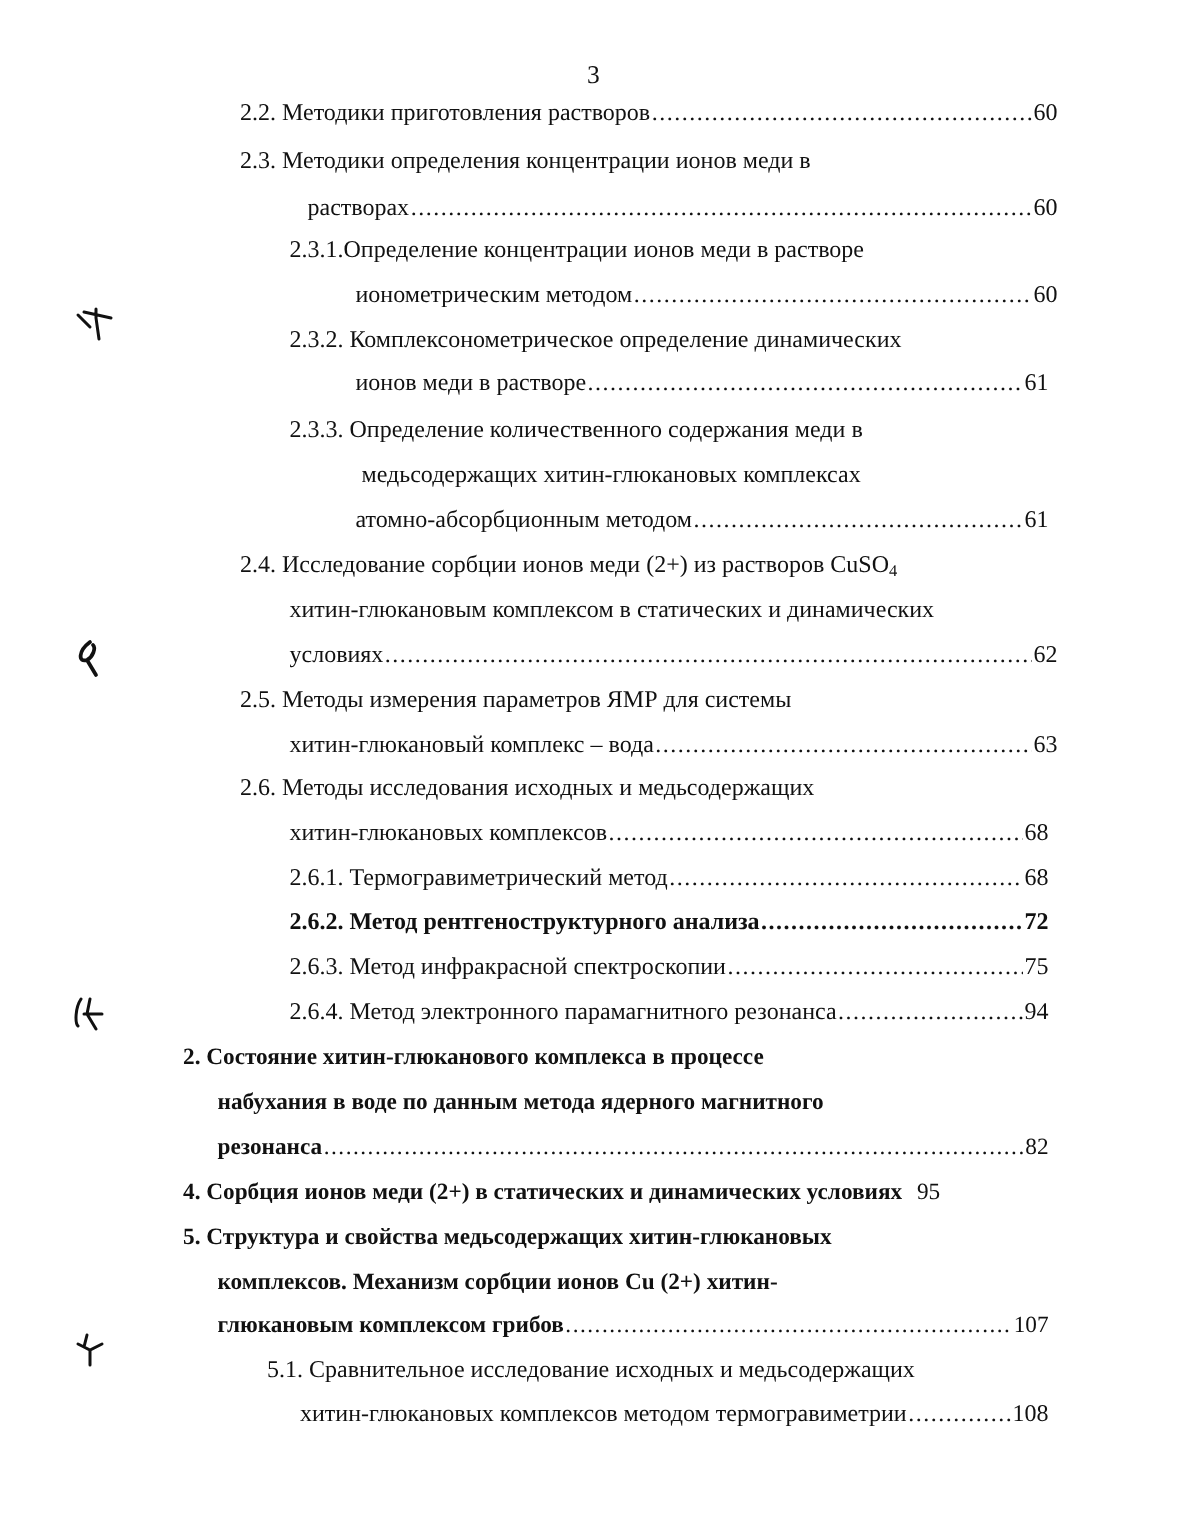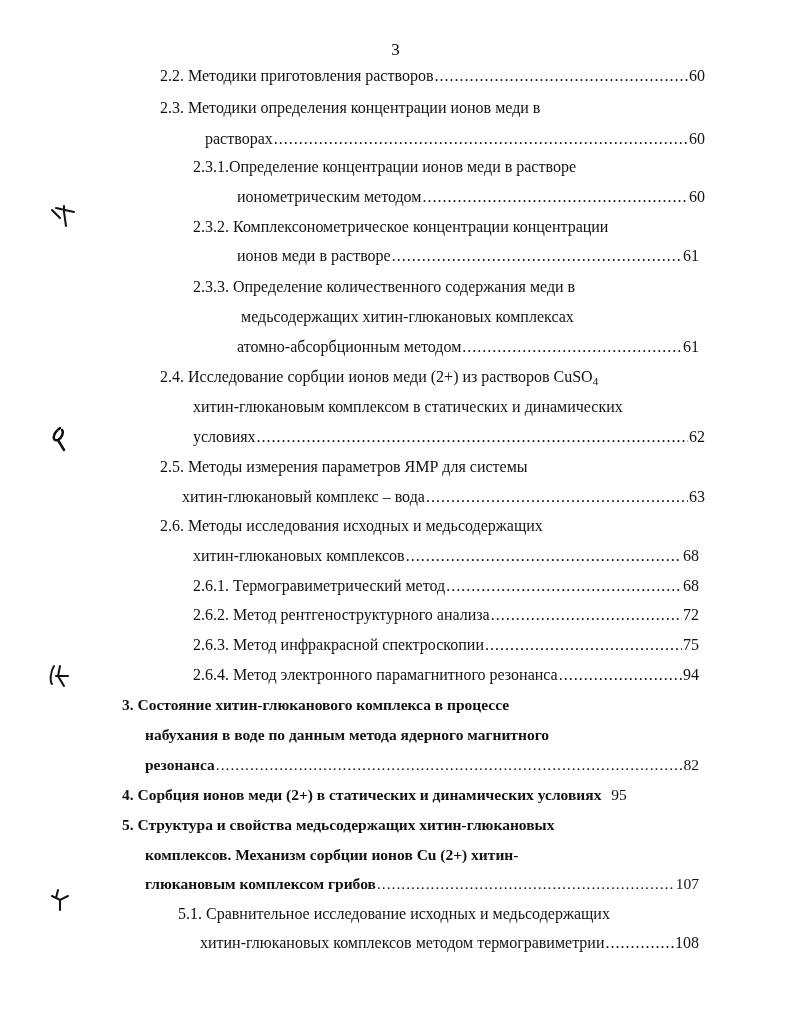--- a/index.html
+++ b/index.html
@@ -55,21 +55,21 @@
     <span class="pg">60</span>
   </div>
 
   <div class="line" style="left:193px; top:157px;">2.3.1.Определение концентрации ионов меди в растворе</div>
   <div class="line dotted" style="left:237px; right:86px; top:187px;">
     <span class="txt">ионометрическим методом</span>
     <span class="leader"></span>
     <span class="pg">60</span>
   </div>
 
-  <div class="line" style="left:193px; top:217px;">2.3.2. Комплексонометрическое концентрации концентрации</div>
+  <div class="line" style="left:193px; top:217px;">2.3.2. Комплексонометрическое определение динамических</div>
   <div class="line dotted" style="left:237px; right:92px; top:246px;">
     <span class="txt">ионов меди в растворе </span>
     <span class="leader"></span>
     <span class="pg">61</span>
   </div>
 
   <div class="line" style="left:193px; top:277px;">2.3.3. Определение количественного содержания меди в</div>
   <div class="line" style="left:241px; top:307px;">медьсодержащих хитин-глюкановых комплексах</div>
   <div class="line dotted" style="left:237px; right:92px; top:337px;">
     <span class="txt">атомно-абсорбционным методом</span>
@@ -81,55 +81,55 @@
     <span>2.4. Исследование сорбции ионов меди (2+) из растворов CuSO</span><sub>4</sub>
   </div>
   <div class="line" style="left:193px; top:397px;">хитин-глюкановым комплексом в статических и динамических</div>
   <div class="line dotted" style="left:193px; right:86px; top:427px;">
     <span class="txt">условиях</span>
     <span class="leader"></span>
     <span class="pg">62</span>
   </div>
 
   <div class="line" style="left:160px; top:457px;">2.5. Методы измерения параметров ЯМР для системы</div>
-  <div class="line dotted" style="left:182px; right:86px; top:487px;text-align:right;">
+  <div class="line dotted" style="left:193px; right:86px; top:487px;text-align:right;">
     <span class="txt">хитин-глюкановый комплекс – вода</span>
     <span class="leader"></span>
     <span class="pg">63</span>
   </div>
 
   <div class="line" style="left:160px; top:516px;">2.6. Методы исследования исходных и медьсодержащих</div>
   <div class="line dotted" style="left:193px; right:92px; top:546px;">
     <span class="txt">хитин-глюкановых комплексов</span>
     <span class="leader"></span>
     <span class="pg">68</span>
   </div>
 
   <div class="line dotted" style="left:193px; right:92px; top:576px;">
     <span class="txt">2.6.1. Термогравиметрический метод</span>
     <span class="leader"></span>
     <span class="pg">68</span>
   </div>
-  <div class="line dotted" style="left:193px; right:92px; top:605px;">
+  <div class="line dotted" style="left:193px; right:92px; top:605px;font-weight:bold;">
     <span class="txt">2.6.2. Метод рентгеноструктурного анализа</span>
     <span class="leader"></span>
     <span class="pg">72</span>
   </div>
   <div class="line dotted" style="left:193px; right:92px; top:635px;">
     <span class="txt">2.6.3. Метод инфракрасной спектроскопии</span>
     <span class="leader"></span>
     <span class="pg">75</span>
   </div>
   <div class="line dotted" style="left:193px; right:92px; top:665px;">
     <span class="txt">2.6.4. Метод электронного парамагнитного резонанса</span>
     <span class="leader"></span>
     <span class="pg">94</span>
   </div>
 
-  <div class="line bold" style="left:122px; top:695px;">3. Состояние хитин-глюканового комплекса в процессе</div>
+  <div class="line bold" style="left:122px; top:695px;">2. Состояние хитин-глюканового комплекса в процессе</div>
   <div class="line bold" style="left:145px; top:725px;">набухания в воде по данным метода ядерного магнитного</div>
   <div class="line bold dotted" style="left:145px; right:92px; top:755px;">
     <span class="txt">резонанса</span>
     <span class="leader" style="font-weight:normal"></span>
     <span class="pg" style="font-weight:normal">82</span>
   </div>
 
   <div class="line bold" style="left:122px; top:785px;">
     <span>4. Сорбция ионов меди (2+) в статических и динамических условиях</span>
     <span style="font-weight:normal; margin-left:6px;">95</span>

